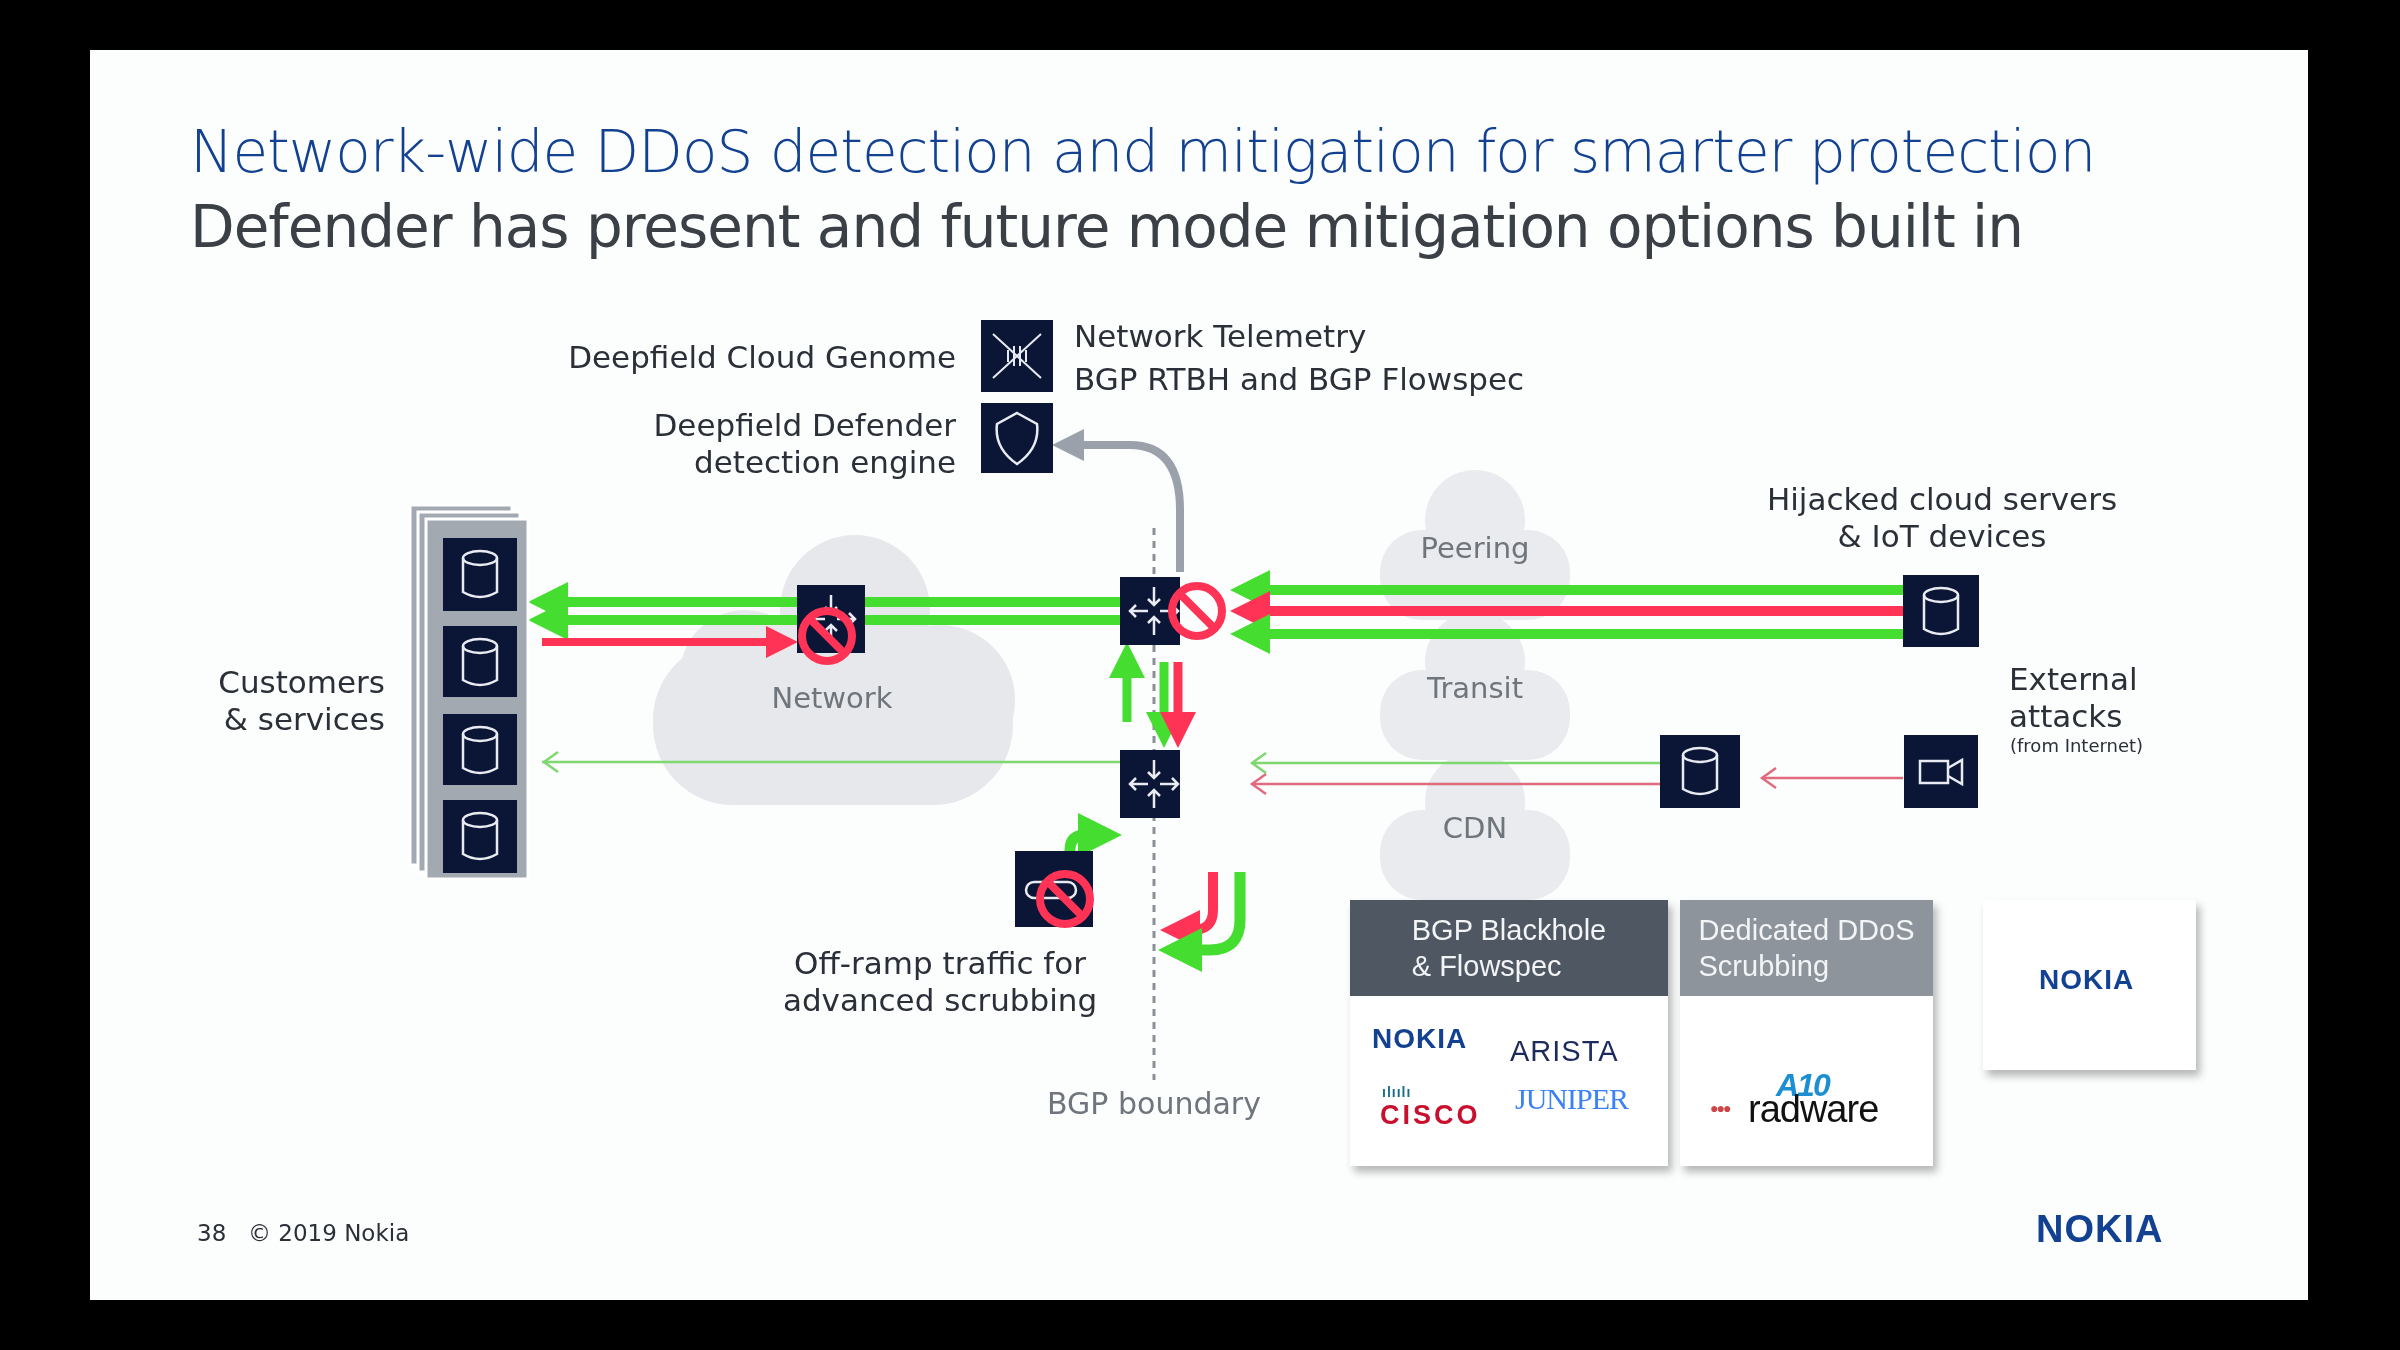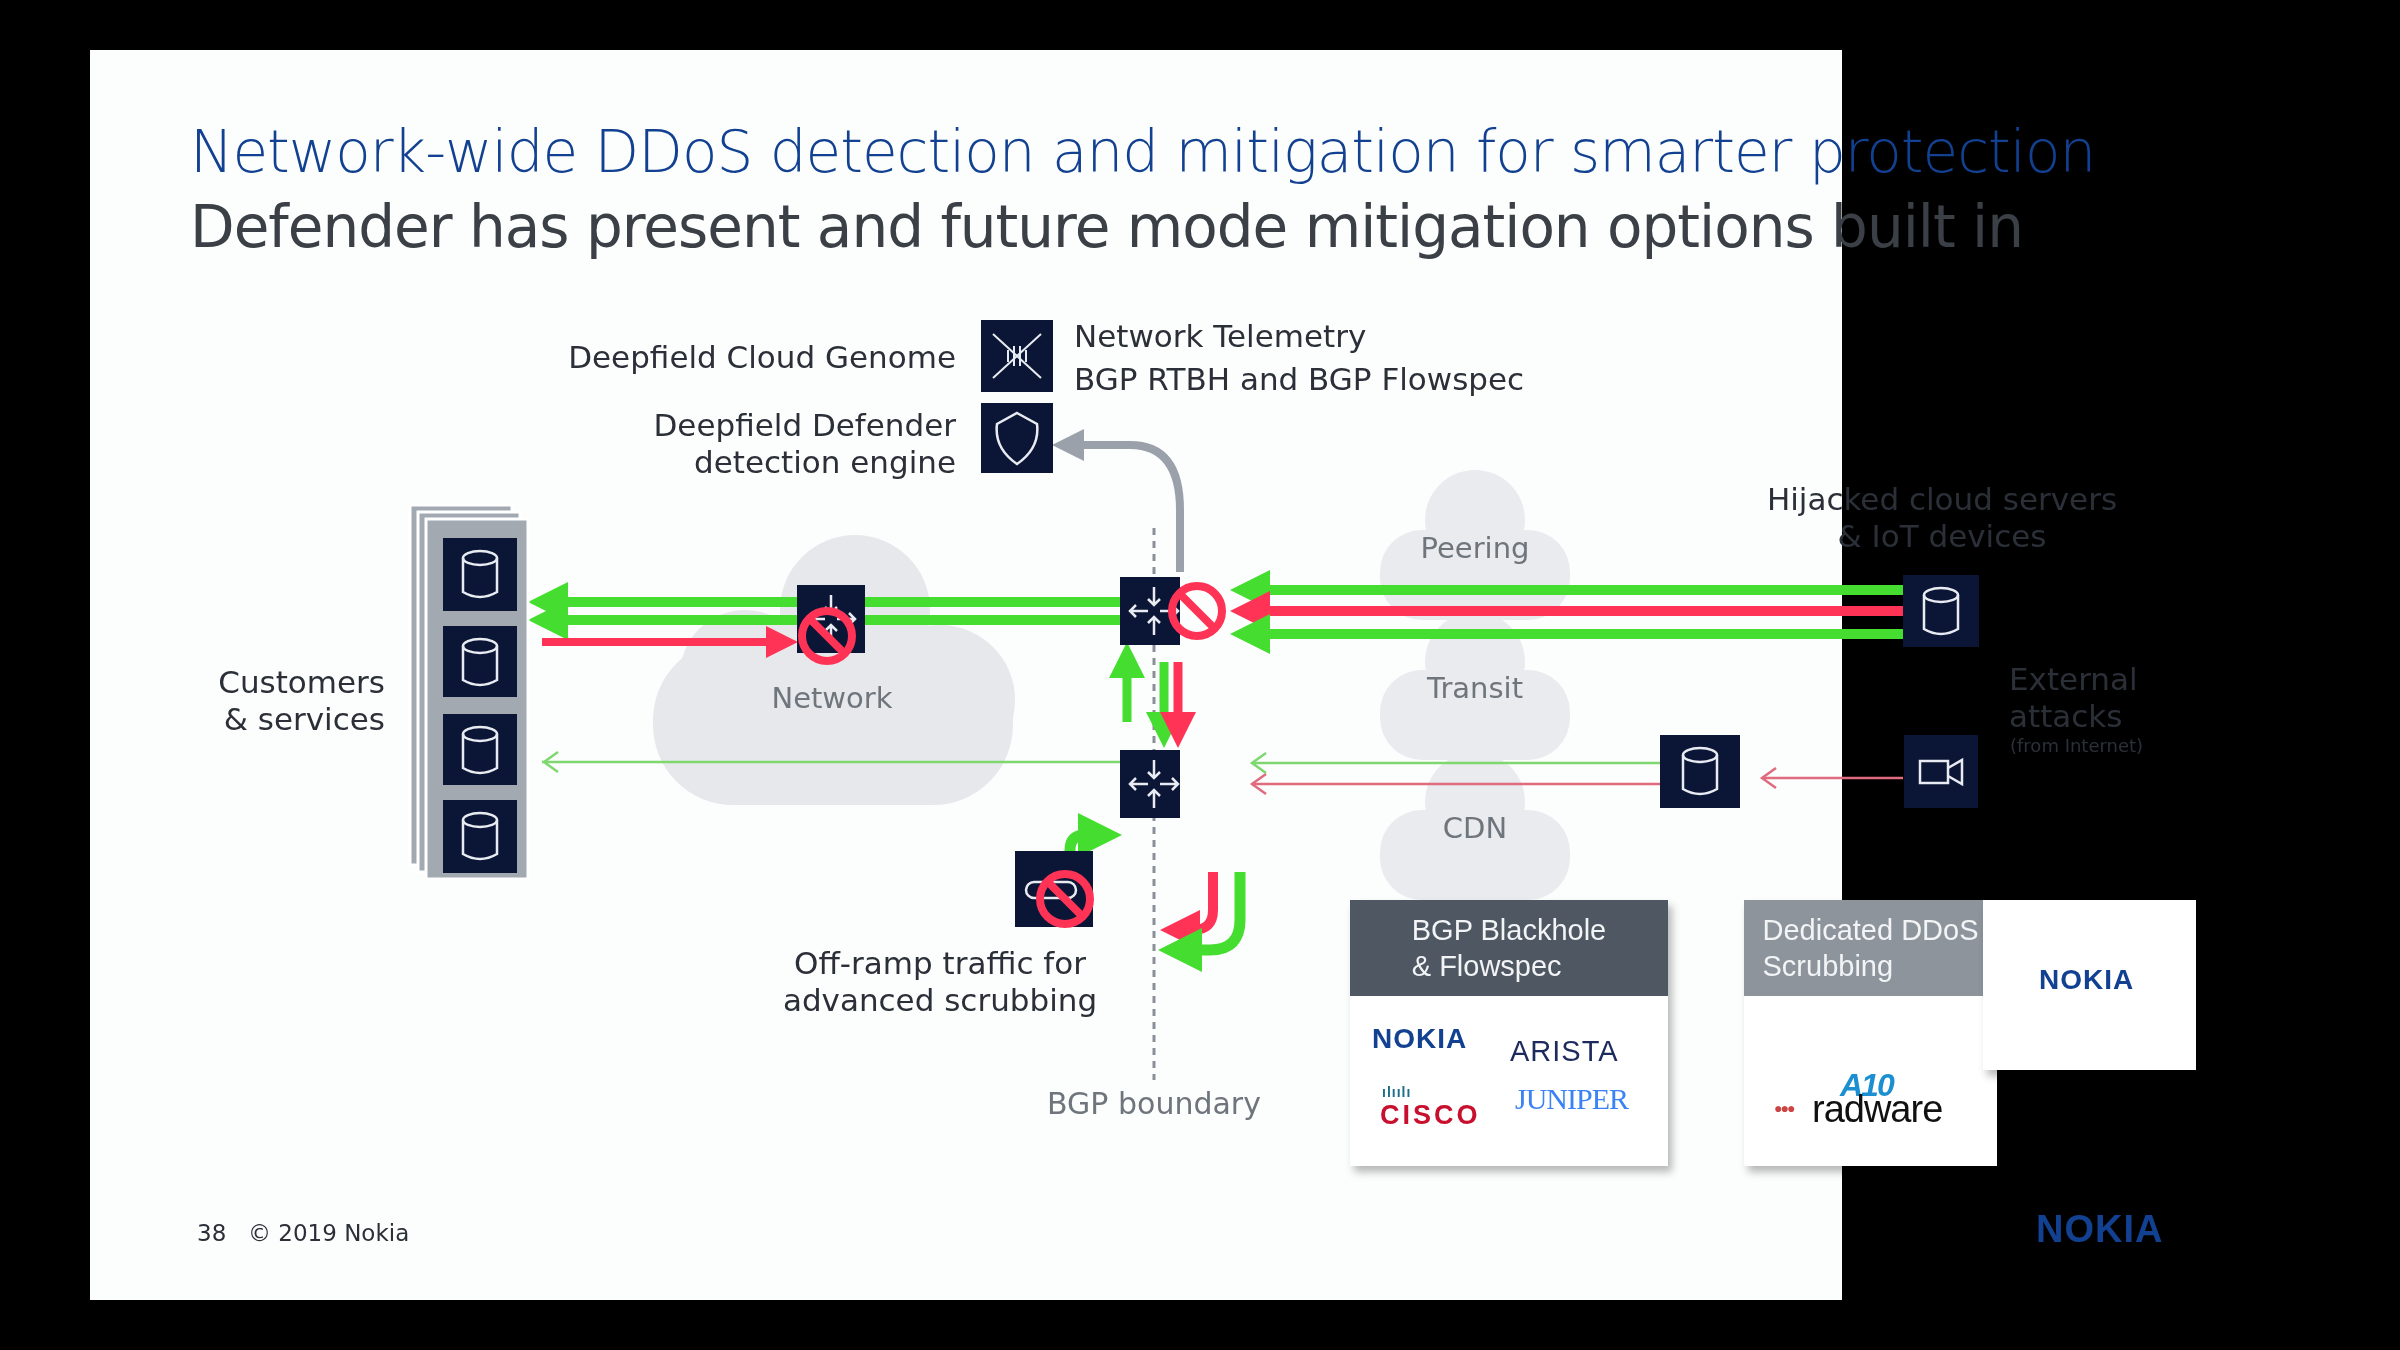--- a/index.html
+++ b/index.html
@@ -1,17 +1,17 @@
 <!DOCTYPE html>
 <html><head>
 <meta charset="utf-8">
 <style>
   html, body { margin:0; padding:0; background:#000; }
   body { width:2400px; height:1350px; position:relative; overflow:hidden; font-family:"DejaVu Sans", sans-serif; }
-  .slide { position:absolute; left:90px; top:50px; width:1752px; height:1250px; background:#fcfdfd; }
+  .slide { position:absolute; left:90px; top:50px; width:2218px; height:1250px; background:#fcfdfd; }
   .abs { position:absolute; }
   .title { left:100px; top:68px; font-size:58px; color:#124191; letter-spacing:-1px; white-space:nowrap; font-family:"DejaVu Sans", sans-serif; font-weight:300; }
   .subtitle { left:100px; top:143px; font-size:58px; color:#3b4047; letter-spacing:-1px; white-space:nowrap; }
   svg.diagram { position:absolute; left:0; top:0; }
   .lbl { font-family:"DejaVu Sans", sans-serif; fill:#2b3038; }
   .cloud-lbl { font-family:"DejaVu Sans", sans-serif; fill:#6f757c; }
   .footer-num { left:107px; top:1170px; font-size:23px; color:#2b3038; }
   .footer-copy { left:158px; top:1170px; font-size:23px; color:#2b3038; }
   .footer-logo { left:1946px; top:1158px; font-size:38px; font-weight:bold; color:#124191; letter-spacing:1px; font-family:"Liberation Sans", sans-serif; }
   .card { position:absolute; background:#fff; box-shadow:4px 6px 8px rgba(0,0,0,0.28); }
@@ -210,21 +210,21 @@
     </div>
     <div class="card-body">
       <div class="logo" style="left:22px; top:27px; font-size:28px; color:#124191; letter-spacing:1px;">NOKIA</div>
       <div class="logo" style="left:160px; top:27px; font-size:29px; color:#1c2a5c; font-weight:normal; letter-spacing:1px;margin-top:12px;">ARISTA</div>
       <div class="logo" style="left:32px; top:88px; font-size:14px; color:#1b6e8a; letter-spacing:1px;">ılıılı</div>
       <div class="logo" style="left:30px; top:104px; font-size:27px; color:#c8102e; letter-spacing:3px;">CISCO</div>
       <div class="logo" style="left:165px; top:86px; font-size:30px; color:#3b82f6; font-weight:normal; letter-spacing:-1px;font-family:Liberation Serif, serif;">JUNIPER</div>
     </div>
   </div>
 
-  <div class="card" style="left:1654px; top:850px; width:253px;">
+  <div class="card" style="left:1590px; top:850px; width:253px;">
     <div class="card-head" style="background:#8d949c;">
       <div>
           <div>Dedicated DDoS</div>
           <div>Scrubbing</div>
         </div>
     </div>
     <div class="card-body">
       <div class="logo" style="left:96px; top:24px; font-size:32px; color:#1b8fd1; font-style:italic; letter-spacing:-2px;margin-top:47px;">A10</div>
       <div class="logo" style="left:30px; top:104px; font-size:14px; color:#c44; letter-spacing:-2px;">●●●</div>
       <div class="logo" style="left:68px; top:92px; font-size:38px; color:#111; font-weight:normal; letter-spacing:-1px;">radware</div>

